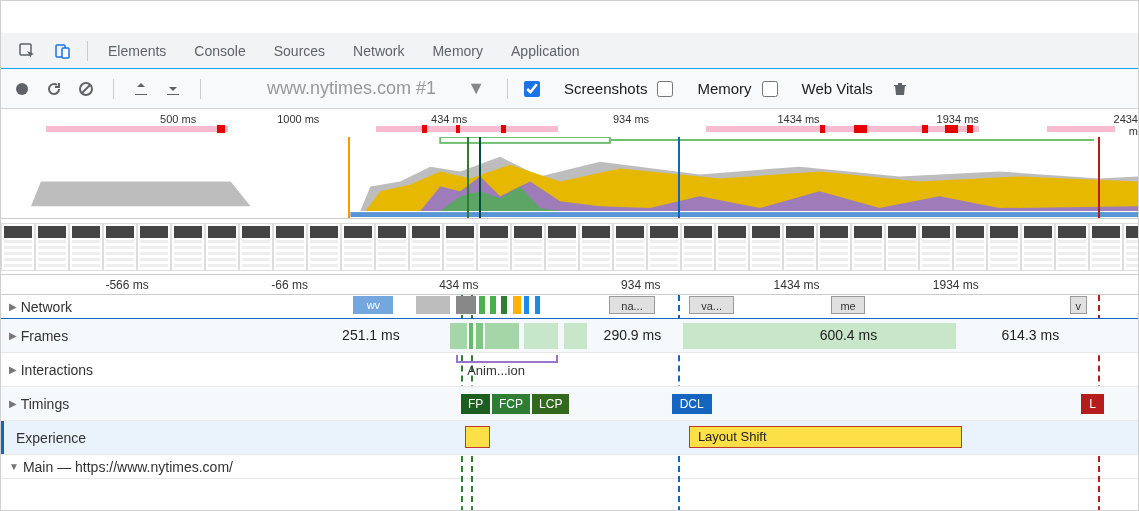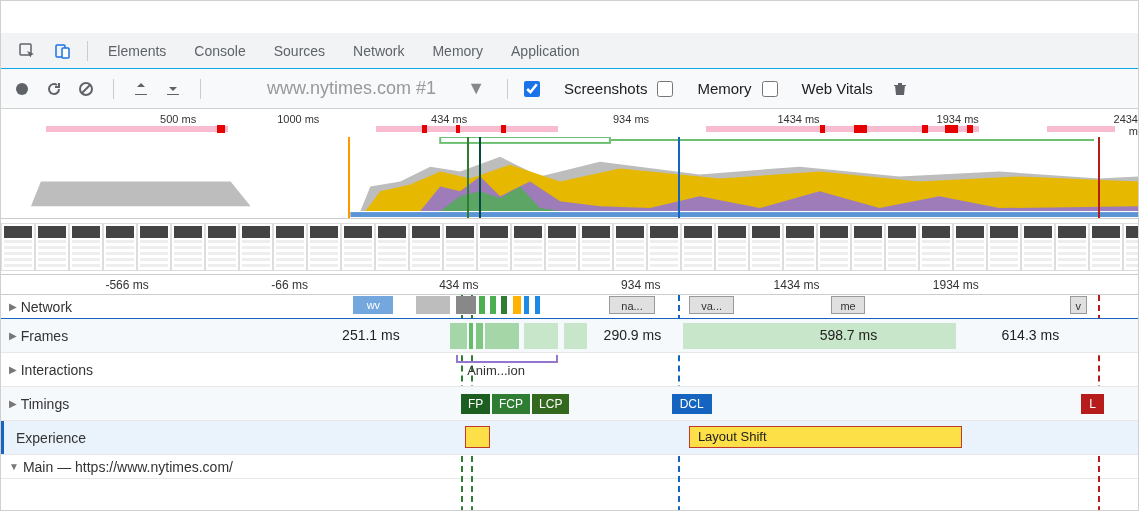--- a/index.html
+++ b/index.html
@@ -247,21 +247,21 @@
     <div class="track-content" id="frames-content">
         <div class="frame-blk" style="left: 39.5%; width: 1.5%; background: rgb(165, 214, 167);"></div>
         <div class="frame-blk" style="left: 41.2%; width: 0.3%; background: rgb(102, 187, 106);"></div>
         <div class="frame-blk" style="left: 41.8%; width: 0.6%; background: rgb(129, 199, 132);"></div>
         <div class="frame-blk" style="left: 42.6%; width: 3%; background: rgb(165, 214, 167);"></div>
         <div class="frame-blk" style="left: 46%; width: 3%; background: rgb(200, 230, 201);"></div>
         <div class="frame-blk" style="left: 49.5%; width: 2%; background: rgb(200, 230, 201);"></div>
         <div class="frame-blk" style="left: 60%; width: 24%; background: rgb(200, 230, 201);"></div>
         <div class="frame-txt" style="left: 30%;">251.1 ms</div>
         <div class="frame-txt" style="left: 53%;">290.9 ms</div>
-        <div class="frame-txt" style="left: 72%;">598.7 ms</div>
+        <div class="frame-txt" style="left: 72%;">600.4 ms</div>
         <div class="frame-txt" style="left: 88%;">614.3 ms</div>
       </div>
   </div>
 
   <div class="track">
     <div class="track-label">
         <span class="tri">▶</span>
         <span>Interactions</span>
       </div>
     <div class="track-content">

